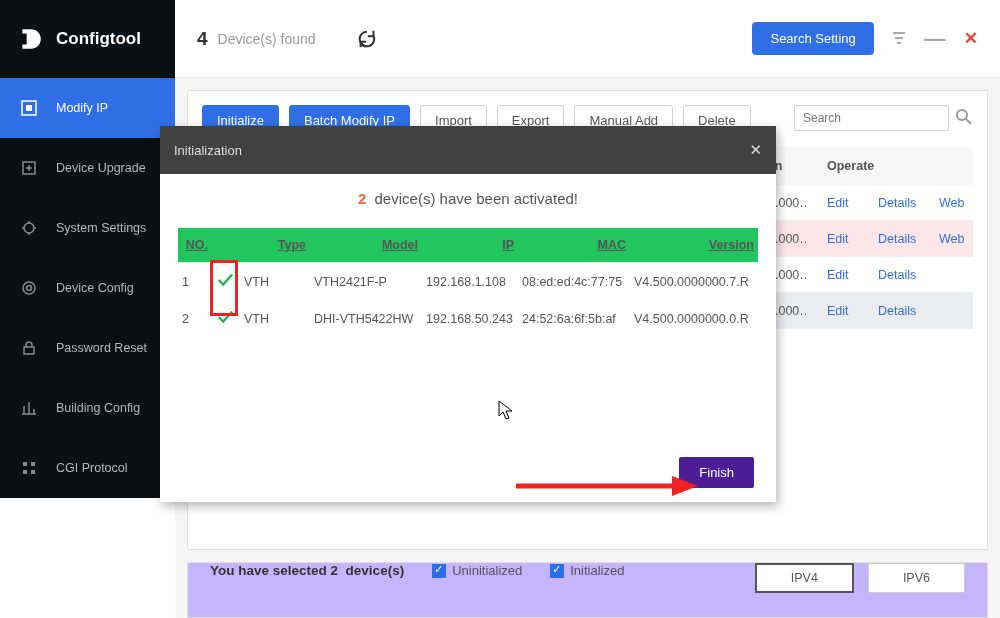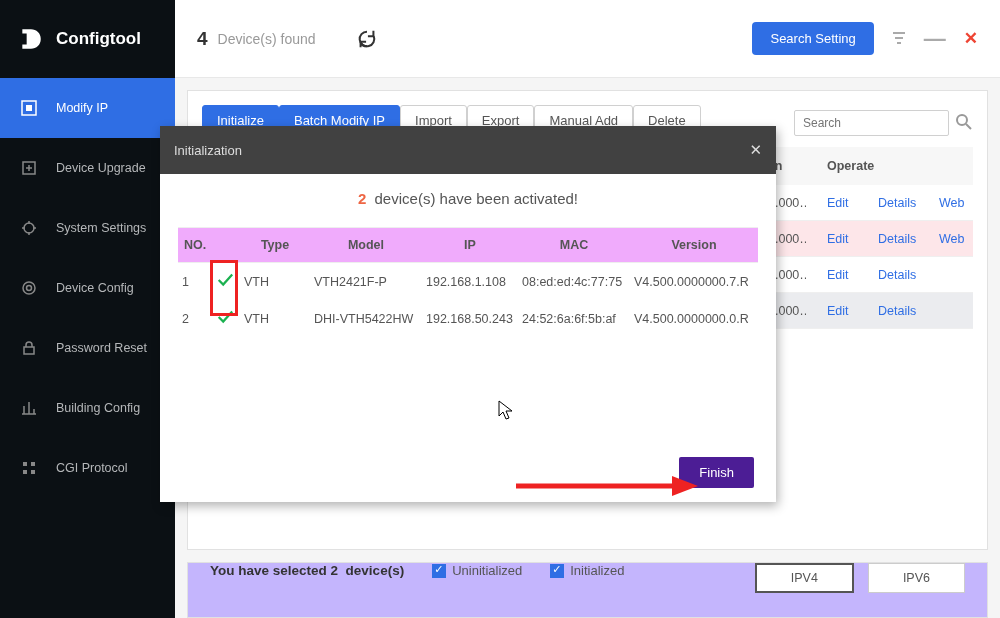--- a/index.html
+++ b/index.html
@@ -1,39 +1,39 @@
 <!DOCTYPE html>
 <html><head>
 <meta charset="utf-8">
 <style>
 * { box-sizing: border-box; margin: 0; padding: 0; }
 body { font-family: Arial, sans-serif; font-size: 13px; background: #fff; width: 1000px; height: 618px; overflow: hidden; position: relative; }
 
-.sidebar { position: absolute; left: 0; top: 0; width: 175px; height: 618px; background: #0b1014; color: #ccc; }
+.sidebar { position: absolute; left: 0; top: 0; width: 175px; height: 498px; background: #0b1014; color: #ccc; }
 .logo-area { height: 78px; display: flex; align-items: center; padding: 0 18px; gap: 12px; }
 .logo-mark { width: 26px; height: 26px; position: relative; }
 .logo-mark svg { width: 26px; height: 26px; }
 .logo-text { font-size: 17px; font-weight: bold; color: #fff; }
 .nav-item { height: 60px; display: flex; align-items: center; padding-left: 20px; gap: 18px; color: #b5b7b9; cursor: pointer; font-size: 12.5px; }
 .nav-item.active { background: #2f6ee4; color: #fff; }
 .nav-icon { width: 18px; height: 18px; display: flex; align-items: center; justify-content: center; flex-shrink: 0; }
 
 .header { position: absolute; left: 175px; top: 0; right: 0; height: 78px; background: #fff; display: flex; align-items: center; padding: 0 22px; border-bottom: 1px solid #e8e8e8; }
 .device-count { font-size: 19px; font-weight: bold; color: #333; margin-right: 10px; }
 .device-found { font-size: 14px; color: #999; }
 .refresh-btn { margin-left: 40px; width: 22px; height: 22px; cursor: pointer; }
 .header-right { margin-left: auto; display: flex; align-items: center; gap: 18px; }
 .search-setting-btn { background: #2f6ee4; color: #fff; border: none; padding: 9px 18px; border-radius: 4px; font-size: 13px; cursor: pointer; }
 .filter-icon { color: #aaa; font-size: 11px; cursor: pointer; }
 .minimize-icon { color: #aaa; font-size: 22px; cursor: pointer; font-weight: bold;}
 .close-icon { color: #e43; font-size: 17px; cursor: pointer; font-weight: bold; }
 
 .content { position: absolute; left: 175px; top: 78px; right: 0; bottom: 0; background: #f5f5f5; padding: 12px; }
 .panel { background: #fff; height: 460px; border: 1px solid #e1e1e1; padding: 14px 14px 0 14px; position: relative; }
-.toolbar { display: flex; align-items: flex-end; gap: 0; }
+.toolbar { display: flex; align-items: flex-start; gap: 10px; }
 .tb-btn { border: 1px solid #d0d0d0; background: #fff; padding: 7px 14px; font-size: 13px; cursor: pointer; border-radius: 3px; color: #495;}
 .tb-btn { color: #555; }
 .tb-btn.primary { background: #2f6ee4; color: #fff; border-color: #2f6ee4; }
 .search-box-wrap { margin-left: auto; display: flex; gap: 6px; align-items: center; }
 .search-box { width: 155px; height: 26px; border: 1px solid #d0d0d0; border-radius: 2px; padding: 0 8px; font-size: 12px; }
 .mag { font-size: 15px; color: #888; cursor: pointer; }
 
 .bg-table-head { position: absolute; left: 14px; right: 14px; top: 56px; height: 38px; background: #f7f7f7; display: flex; align-items: center; justify-content: flex-end; padding-right: 6px; gap: 22px; color: #555; font-weight: bold; font-size: 12.5px; }
 .bg-rows { position: absolute; left: 14px; right: 14px; top: 94px; }
 .bg-row { height: 36px; display: flex; align-items: center; justify-content: flex-end; padding-right: 6px; gap: 21px; font-size: 12.5px; color: #555; border-bottom: 1px solid #efefef;}
@@ -55,21 +55,21 @@
 .ip-btn.active { border: 2px solid #555; }
 
 
 .modal { position: absolute; left: 160px; top: 126px; width: 616px; background: #fff; box-shadow: 2px 4px 10px rgba(0,0,0,.3); z-index: 50; }
 .modal-title { background: #414141; color: #ddd; height: 48px; display: flex; align-items: center; padding: 0 14px; font-size: 13px; }
 .modal-close { margin-left: auto; color: #ddd; cursor: pointer; font-size: 15px; }
 .modal-body { padding: 16px 18px 14px 18px; }
 .modal-msg { text-align: center; font-size: 15px; color: #555; margin-bottom: 20px; }
 .modal-msg .count { color: #e64; font-weight: bold; margin-right: 4px;}
 .dev-table { width: 100%; border-collapse: collapse; font-size: 12.5px; }
-.dev-table th { text-align: center; color: #555; font-weight: bold; padding: 10px 4px; border-top: 1px solid #eee; border-bottom: 1px solid #eee; background:#f0abfc;}
+.dev-table th { text-align: right; color: #555; font-weight: bold; padding: 10px 4px; border-top: 1px solid #eee; border-bottom: 1px solid #eee; background:#22c55e;text-decoration:underline;}
 .dev-table td { padding: 8px 4px; color: #555; }
 .check-cell { position: relative; }
 .check-svg { width: 18px; height: 18px; }
 .finish-btn { display: block; margin: 120px 4px 0 auto; background: #4c1d95; color: #fff; border: none; padding: 8px 20px; font-size: 13px; cursor: pointer; border-radius: 2px; }
 
 
 .red-box { position: absolute; border: 3px solid #e22; z-index: 60; pointer-events: none; }
 .arrow { position: absolute; z-index: 60; pointer-events: none; }
 .cursor { position: absolute; z-index: 70; pointer-events: none; }
 </style>

